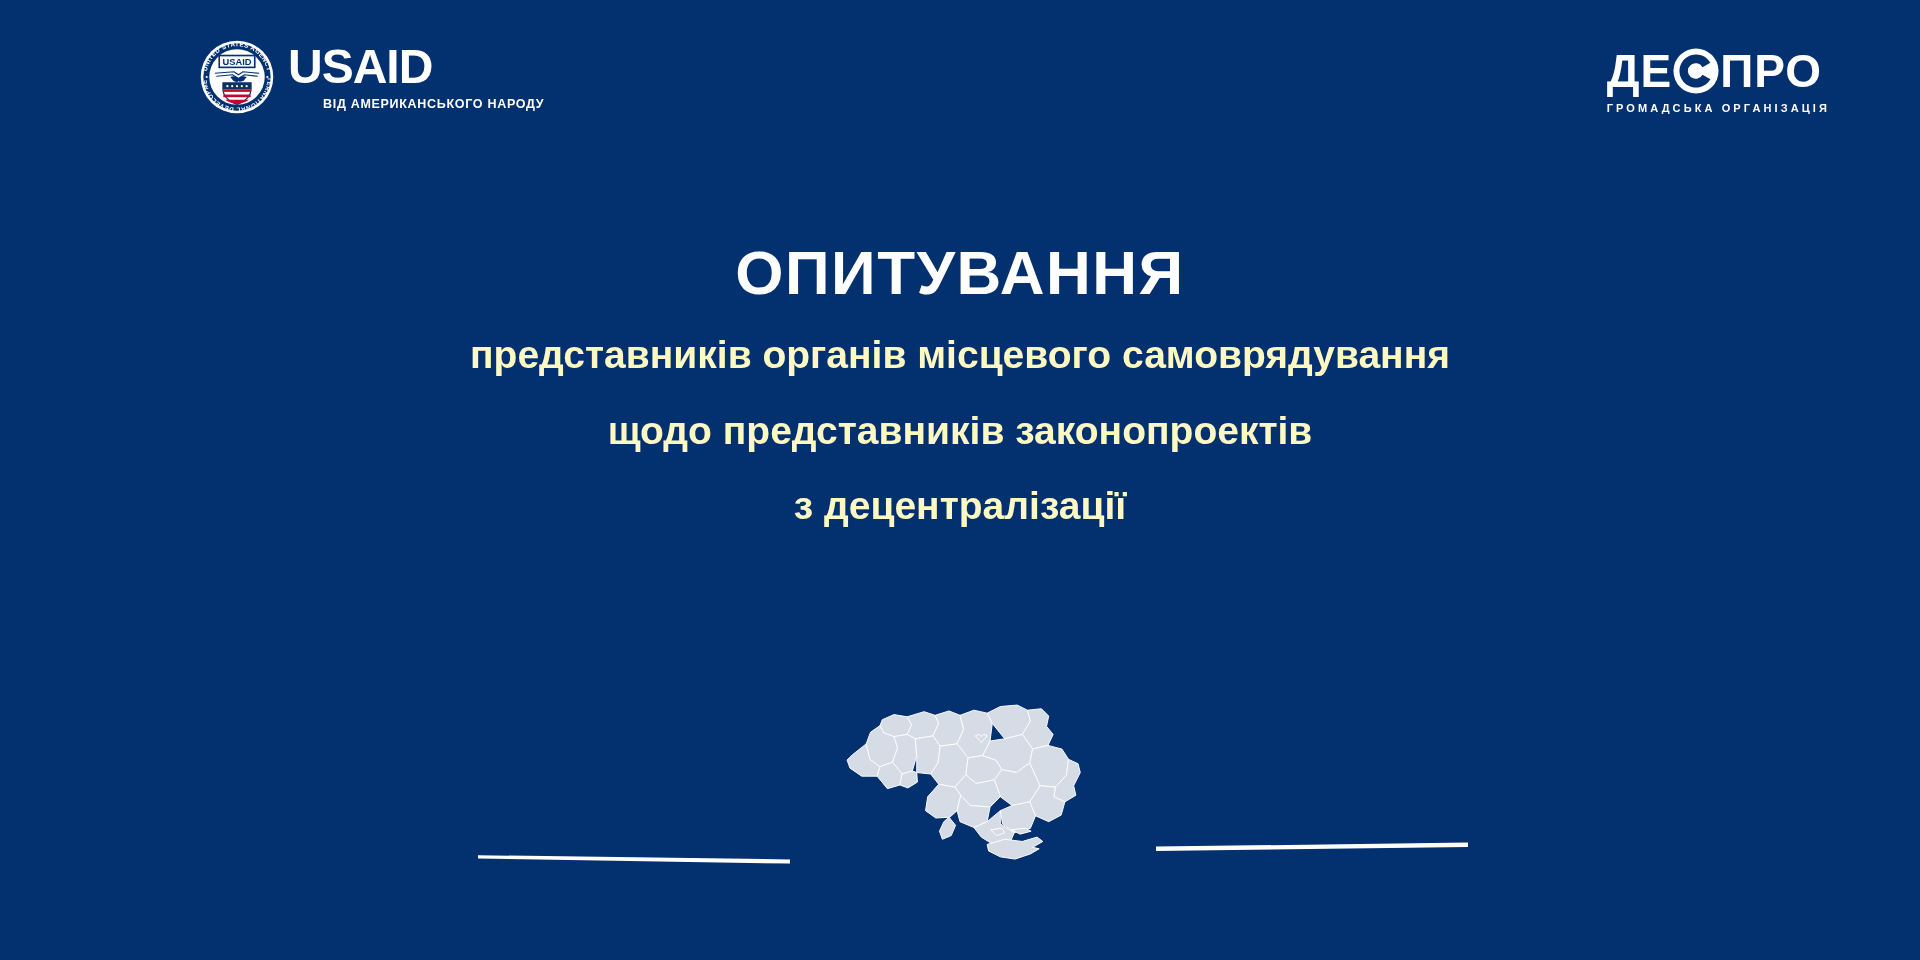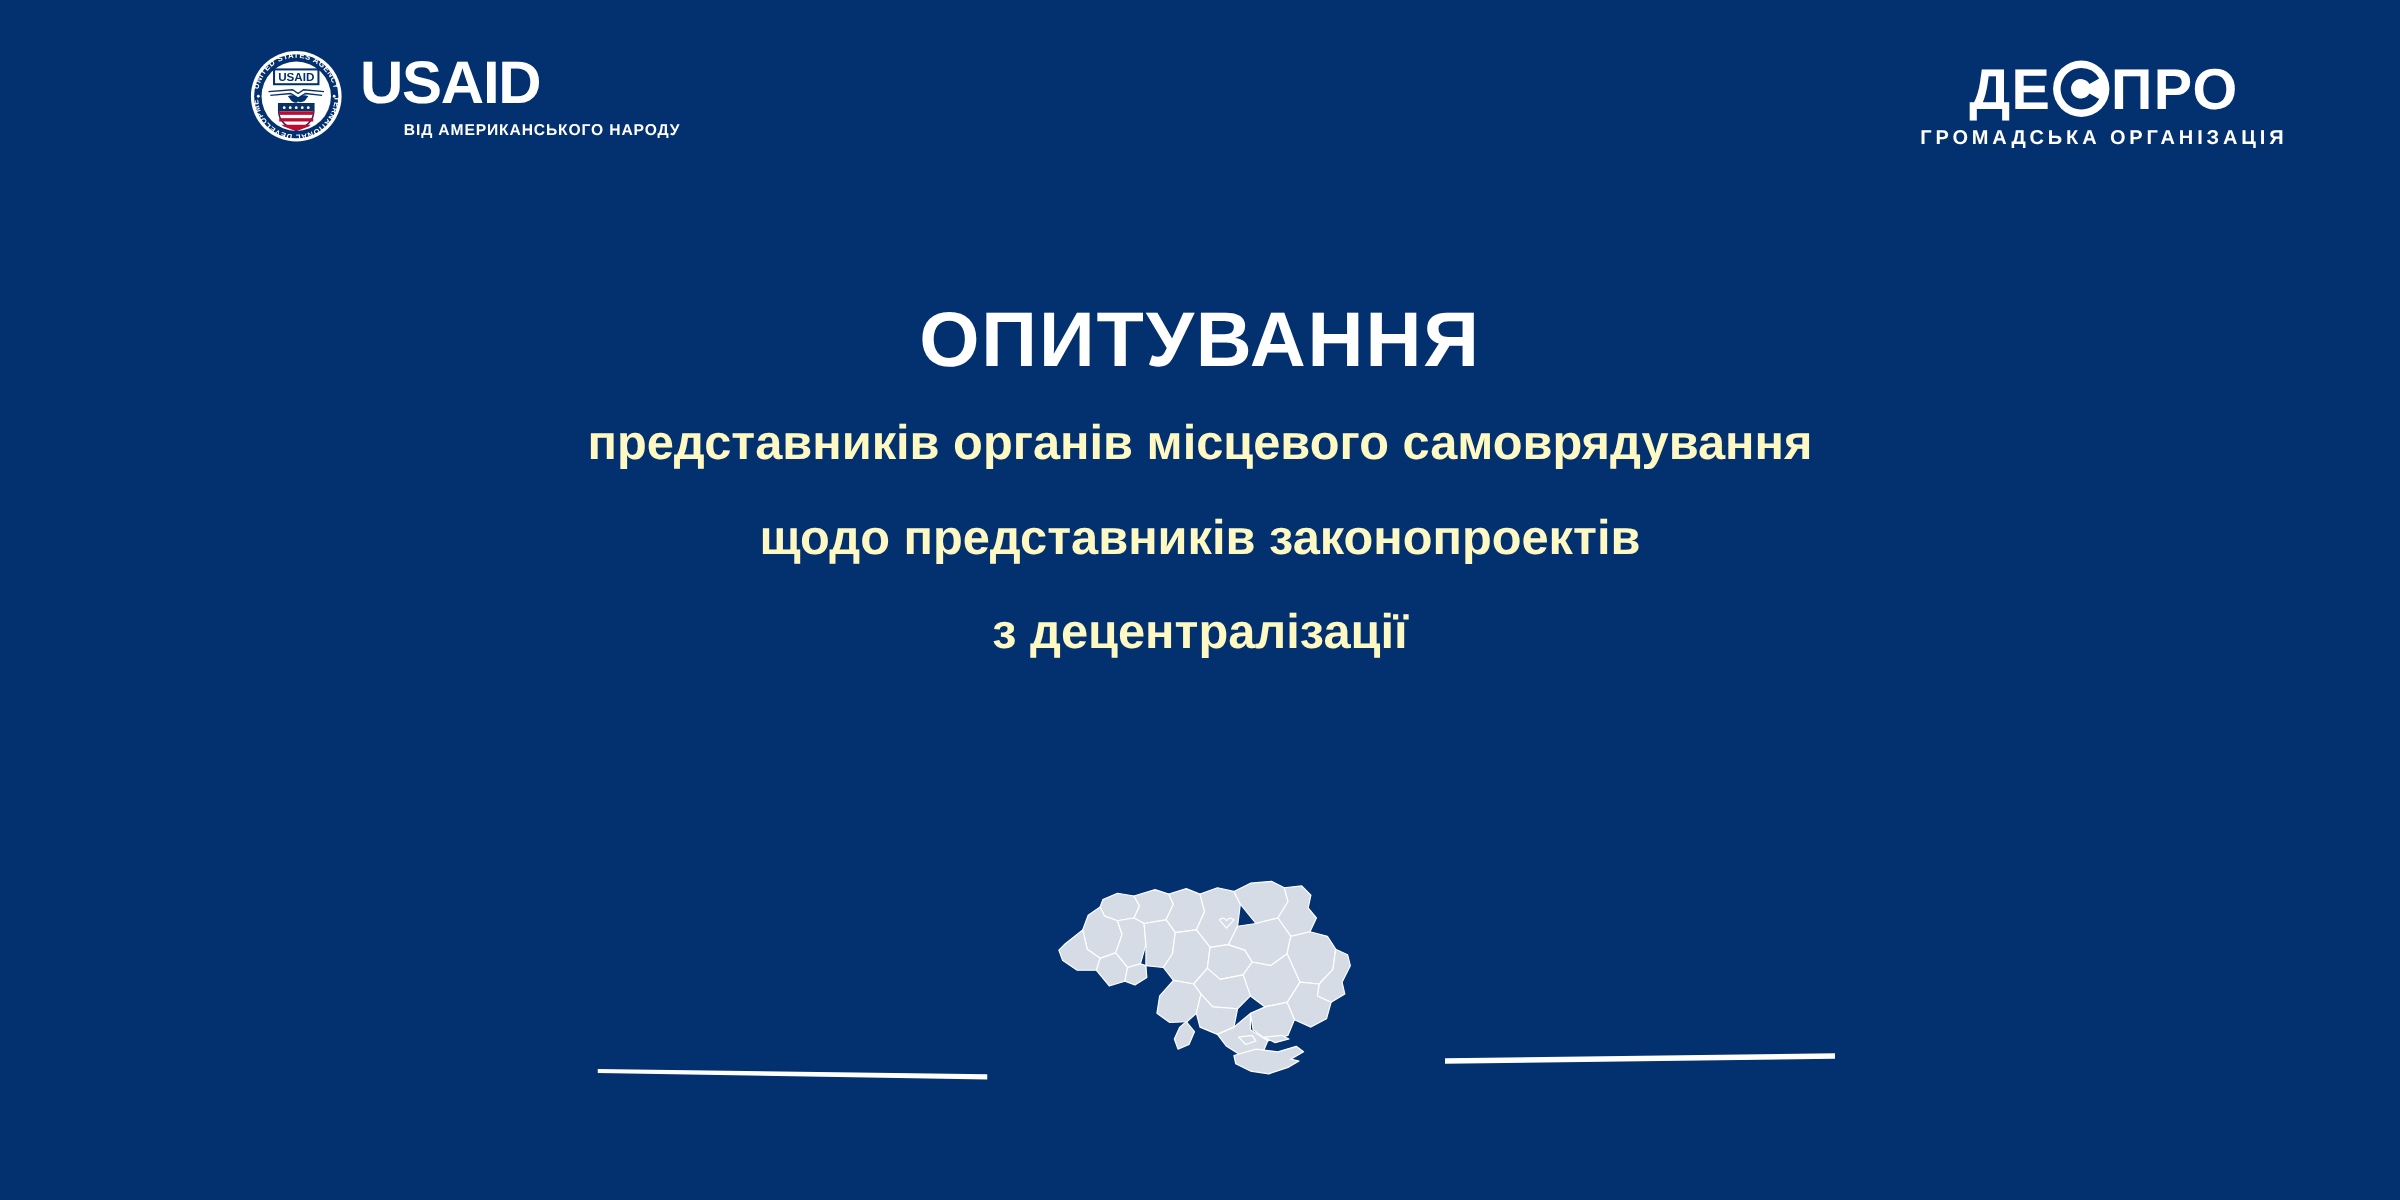--- a/index.html
+++ b/index.html
@@ -47,36 +47,36 @@
     white-space:nowrap;
     margin-left:35px;
   }
 
   
   .despro-lockup {
     position:absolute;
     right:90px; top:48px;
     display:flex;
     flex-direction:column;
-    align-items:center;
+    align-items:flex-start;
   }
   .despro-wordmark {
     display:flex;
     align-items:center;
     color:#ffffff;
     font-size:46px;
     font-weight:bold;
     letter-spacing:1px;
     line-height:1;
     white-space:nowrap;
   }
   .despro-o-mark { display:block; width:46px; height:46px; margin:0 1px; }
   .despro-tagline {
     color:#ffffff;
-    font-size:16px;
+    font-size:11px;
     font-weight:bold;
     letter-spacing:3.1px;
     line-height:1;
     margin-top:9px;
     white-space:nowrap;
   }
 
   
   .headline-block {
     position:absolute;

